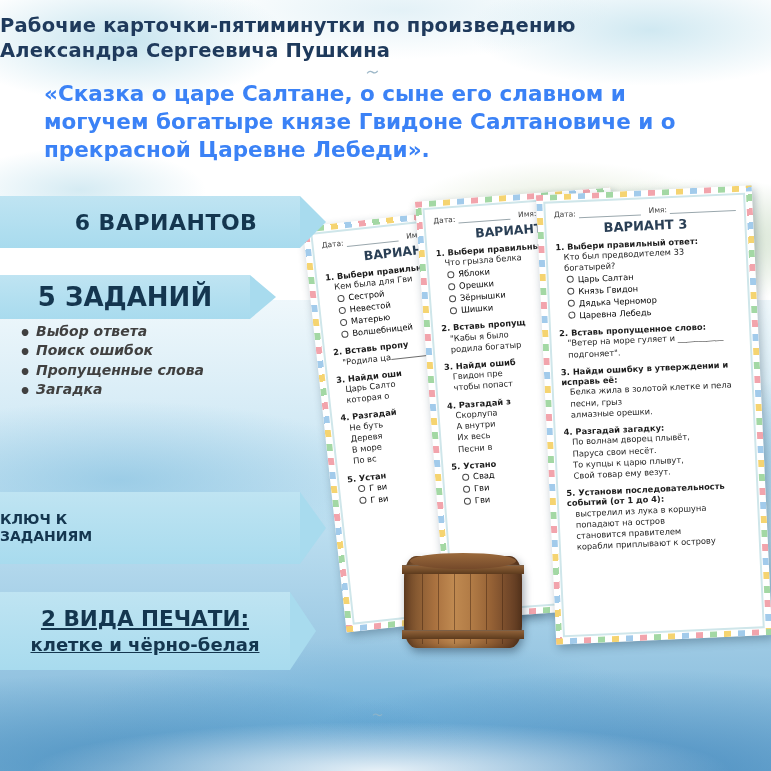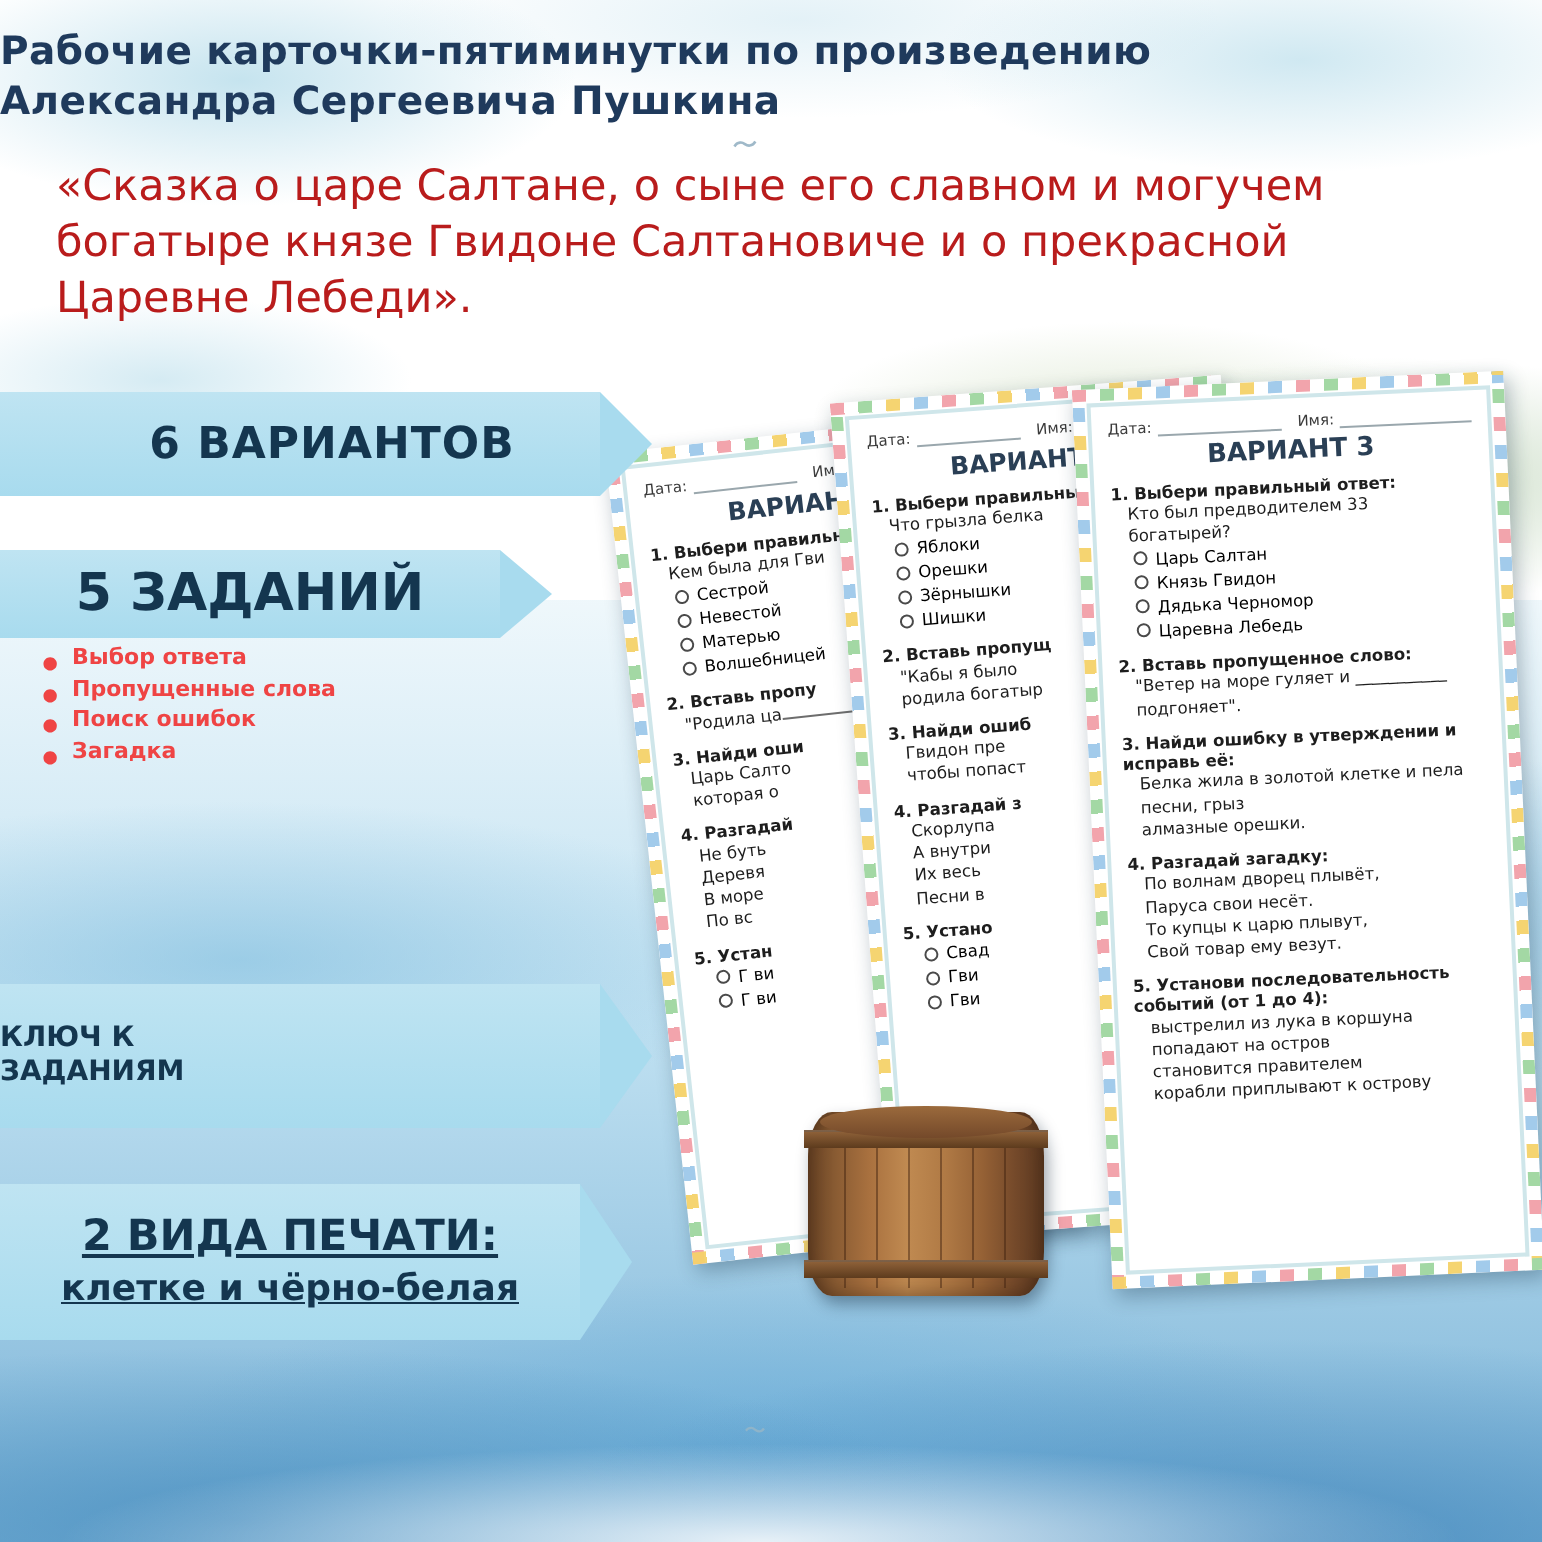--- a/index.html
+++ b/index.html
@@ -45,22 +45,22 @@
   
   .title-block { position:absolute; left:0; top:14px; width:771px; text-align:left; z-index:6; }
   .title-1 {
     font-family:"DejaVu Sans", sans-serif;
     font-weight:bold; font-size:19.5px; color:#1f3a5c; line-height:1.28;
     letter-spacing:0.2px;
   }
   .title-2 {
     margin-top:16px;
     font-family:"DejaVu Sans", sans-serif;
-    font-weight:normal; font-size:21.5px; color:#b91c1c; line-height:1.3;
-    padding:0 28px;
+    font-weight:bold; font-size:21.5px; color:#3b82f6; line-height:1.3;
+    padding:0 44px;
   }
 
   
   .banner {
     position:absolute; z-index:7;
     background:linear-gradient(180deg,#bfe4f2 0%, #a8dbee 100%);
     color:#14364f; font-weight:bold; display:flex; align-items:center;
   }
   .banner::after {
     content:""; position:absolute; right:-26px; top:0; width:0; height:0;
@@ -79,21 +79,21 @@
   #b-key .btxt { width:100%; text-align:left; font-size:14px; line-height:1.25; }
 
   #b-print { left:0; top:592px; width:290px; height:78px; --h:39px; }
   #b-print .btxt { width:100%; text-align:center; line-height:1.3;text-decoration:underline; }
   #b-print .big { font-size:21.5px; display:block; }
   #b-print .small { font-size:18px; display:block; font-weight:bold; }
 
   .task-list {
     position:absolute; left:14px; top:322px; z-index:7;
     margin:0; padding:0 0 0 22px; list-style:none;
-    color:#ef4444; font-weight:bold; font-size:11px; line-height:1.32;
+    color:#404040; font-weight:bold; font-size:14px; line-height:1.32;font-style:italic;
   }
   .task-list li { position:relative; margin-bottom:1px; }
   .task-list li::before {
     content:"\2022"; position:absolute; left:-17px; top:-1px; font-size:19px;
   }
 
   
   .card {
     position:absolute; z-index:5;
     background:#ffffff;
@@ -204,22 +204,22 @@
 <div class="banner" id="b-variants">
   <span class="btxt">6 ВАРИАНТОВ</span>
 </div>
 
 <div class="banner" id="b-tasks">
   <span class="btxt">5 ЗАДАНИЙ</span>
 </div>
 
 <ul class="task-list">
   <li>Выбор ответа</li>
+  <li>Поиск ошибок</li>
   <li>Пропущенные слова</li>
-  <li>Поиск ошибок</li>
   <li>Загадка</li>
 </ul>
 
 <div class="banner" id="b-key">
   <span class="btxt">
     <span>КЛЮЧ К</span><br>
     <span>ЗАДАНИЯМ</span>
   </span>
 </div>
 

